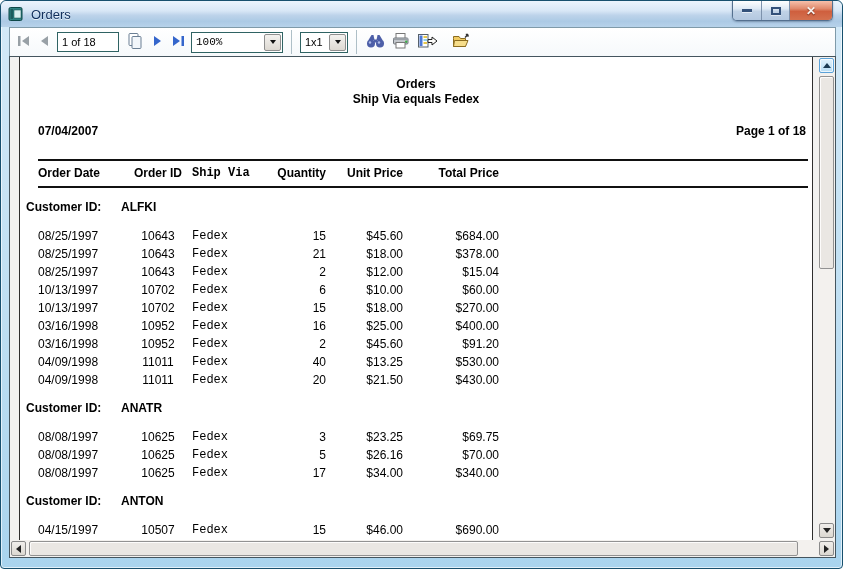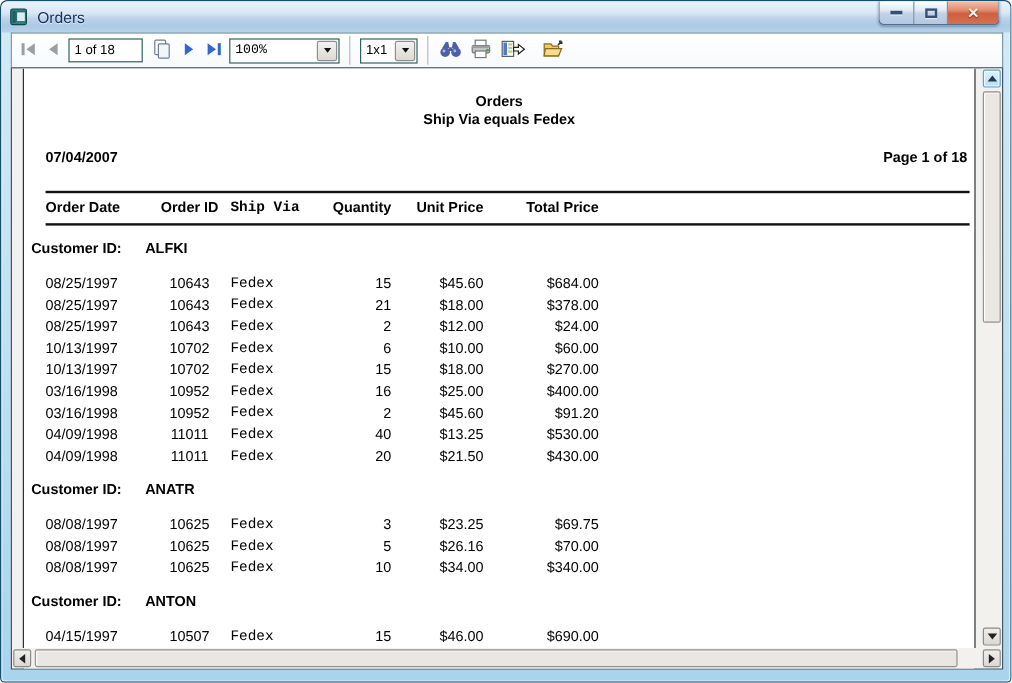--- a/index.html
+++ b/index.html
@@ -259,21 +259,21 @@
               <span class="c3">21</span>
               <span class="c4">$18.00</span>
               <span class="c5">$378.00</span>
             </div>
             <div class="drow">
               <span class="c0">08/25/1997</span>
               <span class="c1">10643</span>
               <span class="c2">Fedex</span>
               <span class="c3">2</span>
               <span class="c4">$12.00</span>
-              <span class="c5">$24.00</span>
+              <span class="c5">$15.04</span>
             </div>
             <div class="drow">
               <span class="c0">10/13/1997</span>
               <span class="c1">10702</span>
               <span class="c2">Fedex</span>
               <span class="c3">6</span>
               <span class="c4">$10.00</span>
               <span class="c5">$60.00</span>
             </div>
             <div class="drow">
@@ -330,21 +330,21 @@
               <span class="c1">10625</span>
               <span class="c2">Fedex</span>
               <span class="c3">5</span>
               <span class="c4">$26.16</span>
               <span class="c5">$70.00</span>
             </div>
             <div class="drow">
               <span class="c0">08/08/1997</span>
               <span class="c1">10625</span>
               <span class="c2">Fedex</span>
-              <span class="c3">10</span>
+              <span class="c3">17</span>
               <span class="c4">$34.00</span>
               <span class="c5">$340.00</span>
             </div>
             <div class="group-row"><span class="glabel">Customer ID:</span><span class="gid">ANTON</span></div>
             <div class="drow">
               <span class="c0">04/15/1997</span>
               <span class="c1">10507</span>
               <span class="c2">Fedex</span>
               <span class="c3">15</span>
               <span class="c4">$46.00</span>

